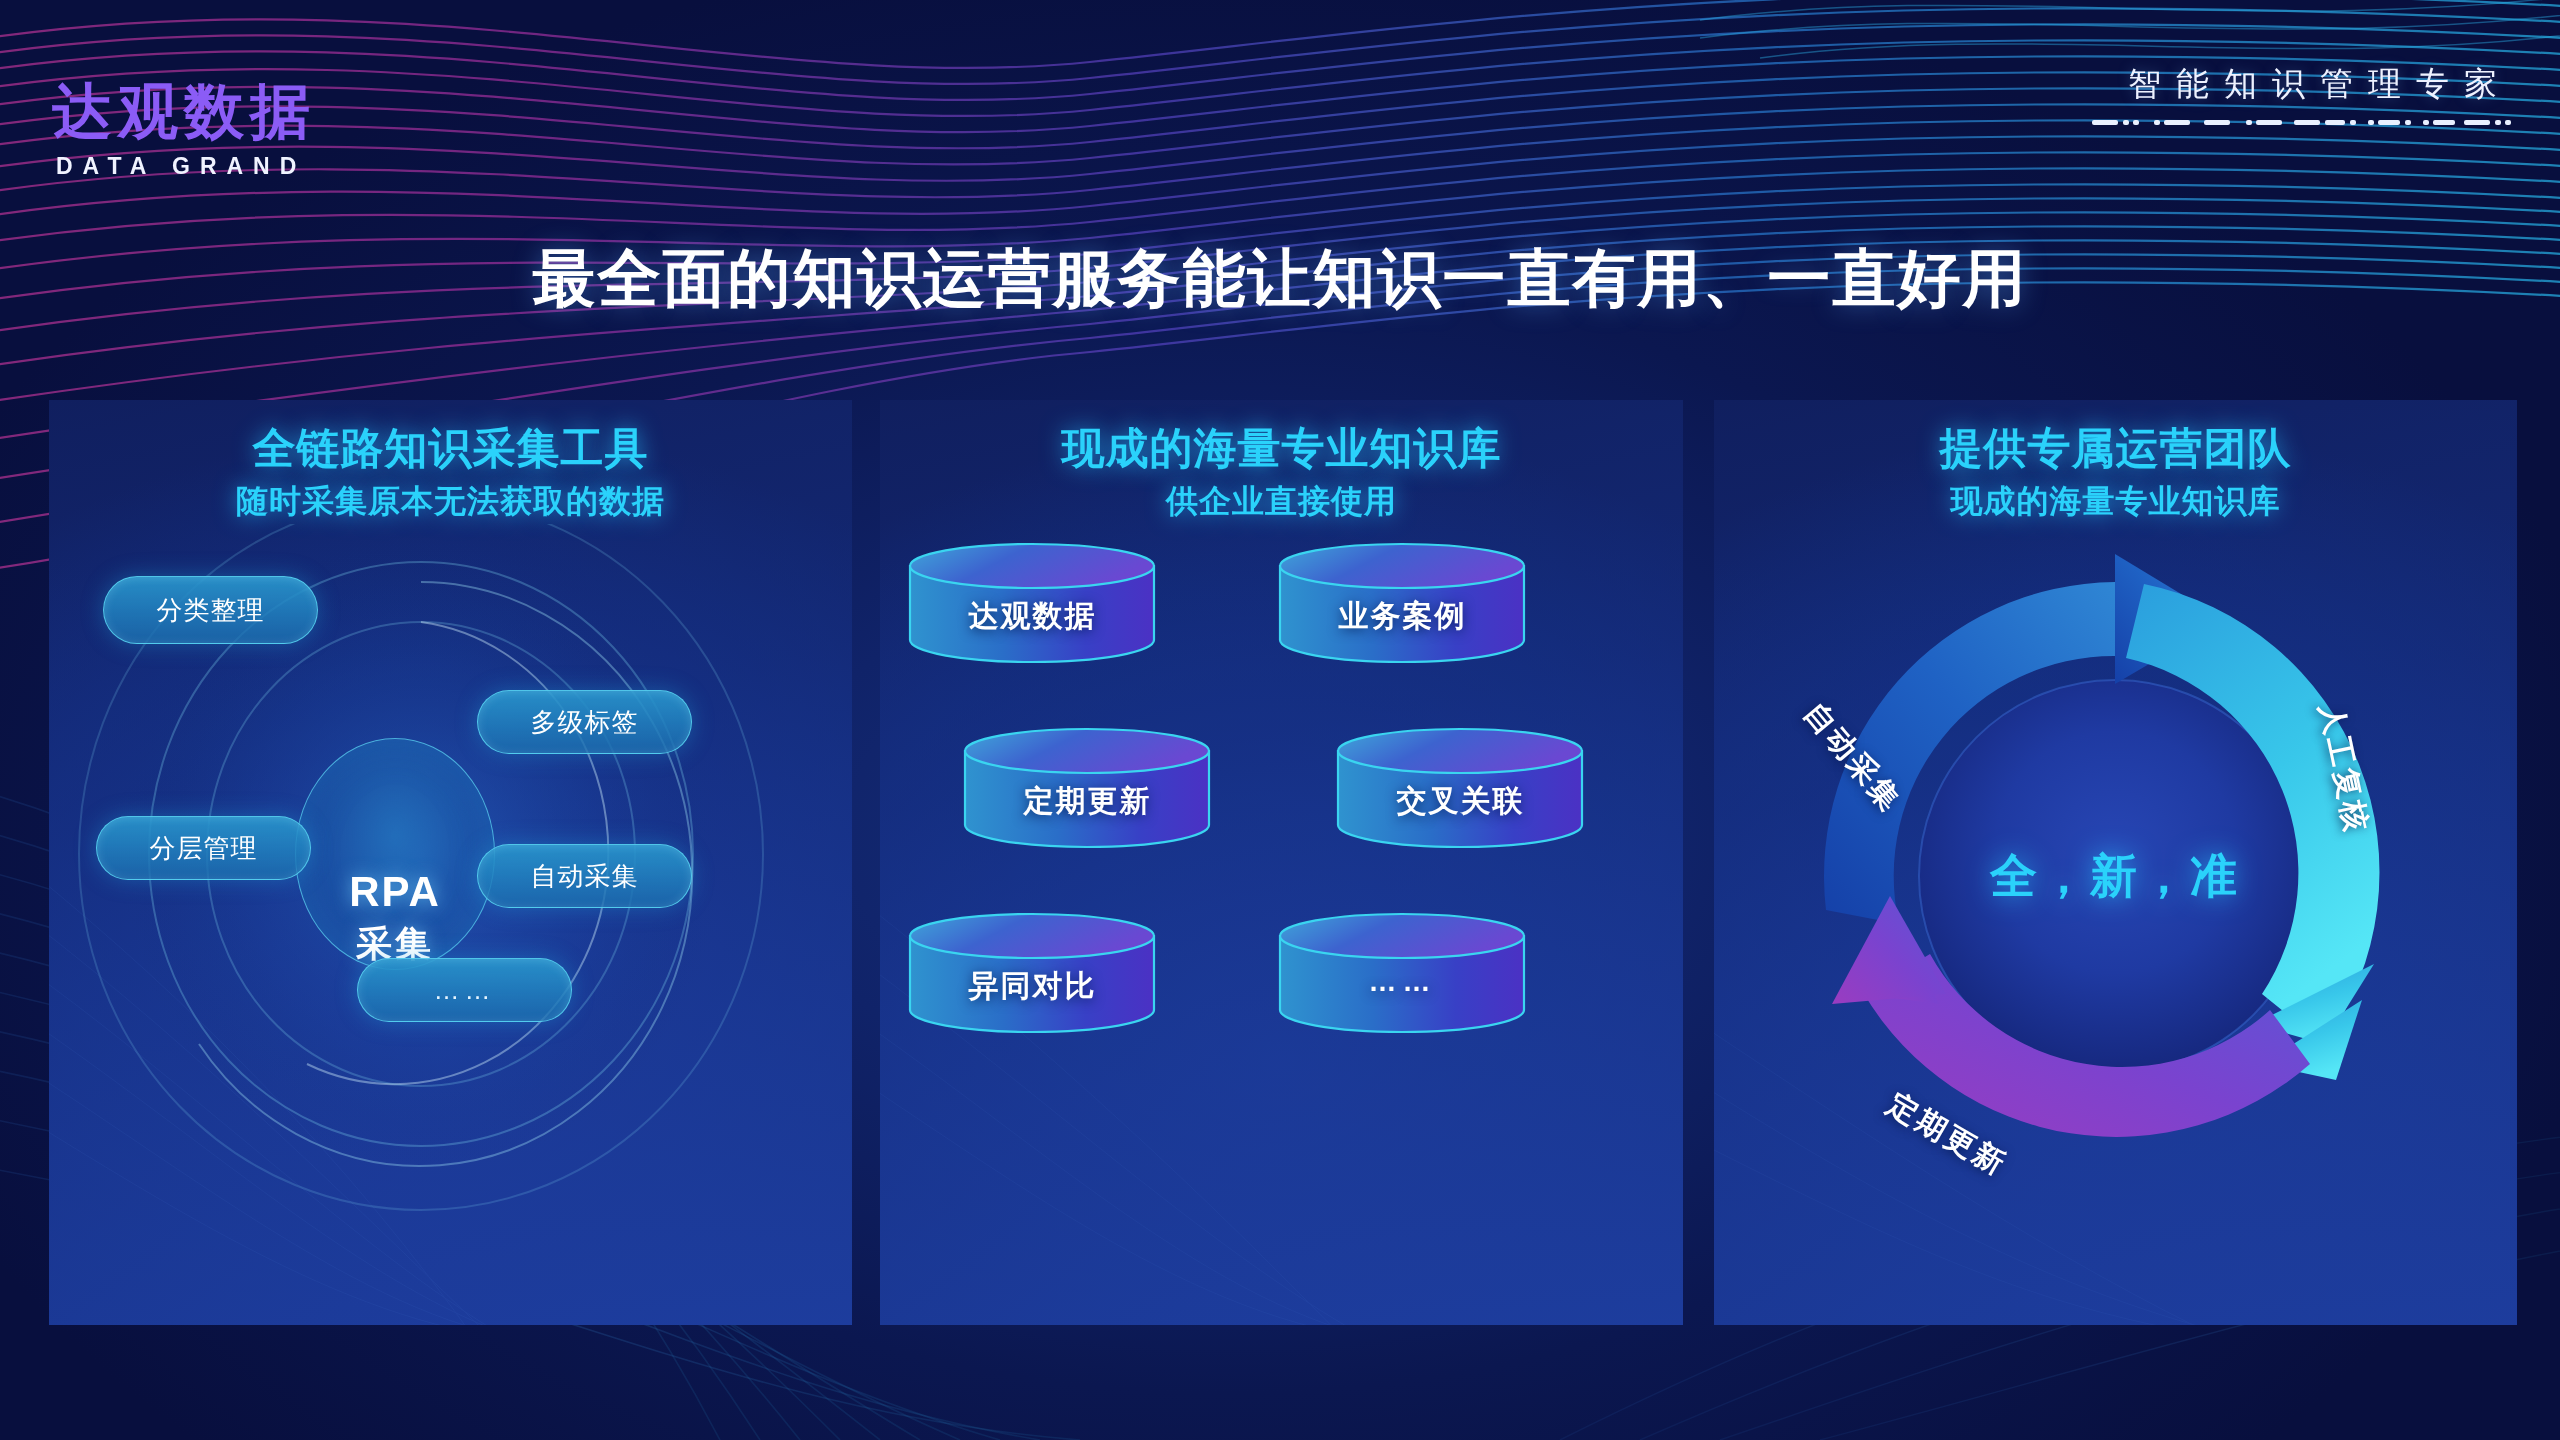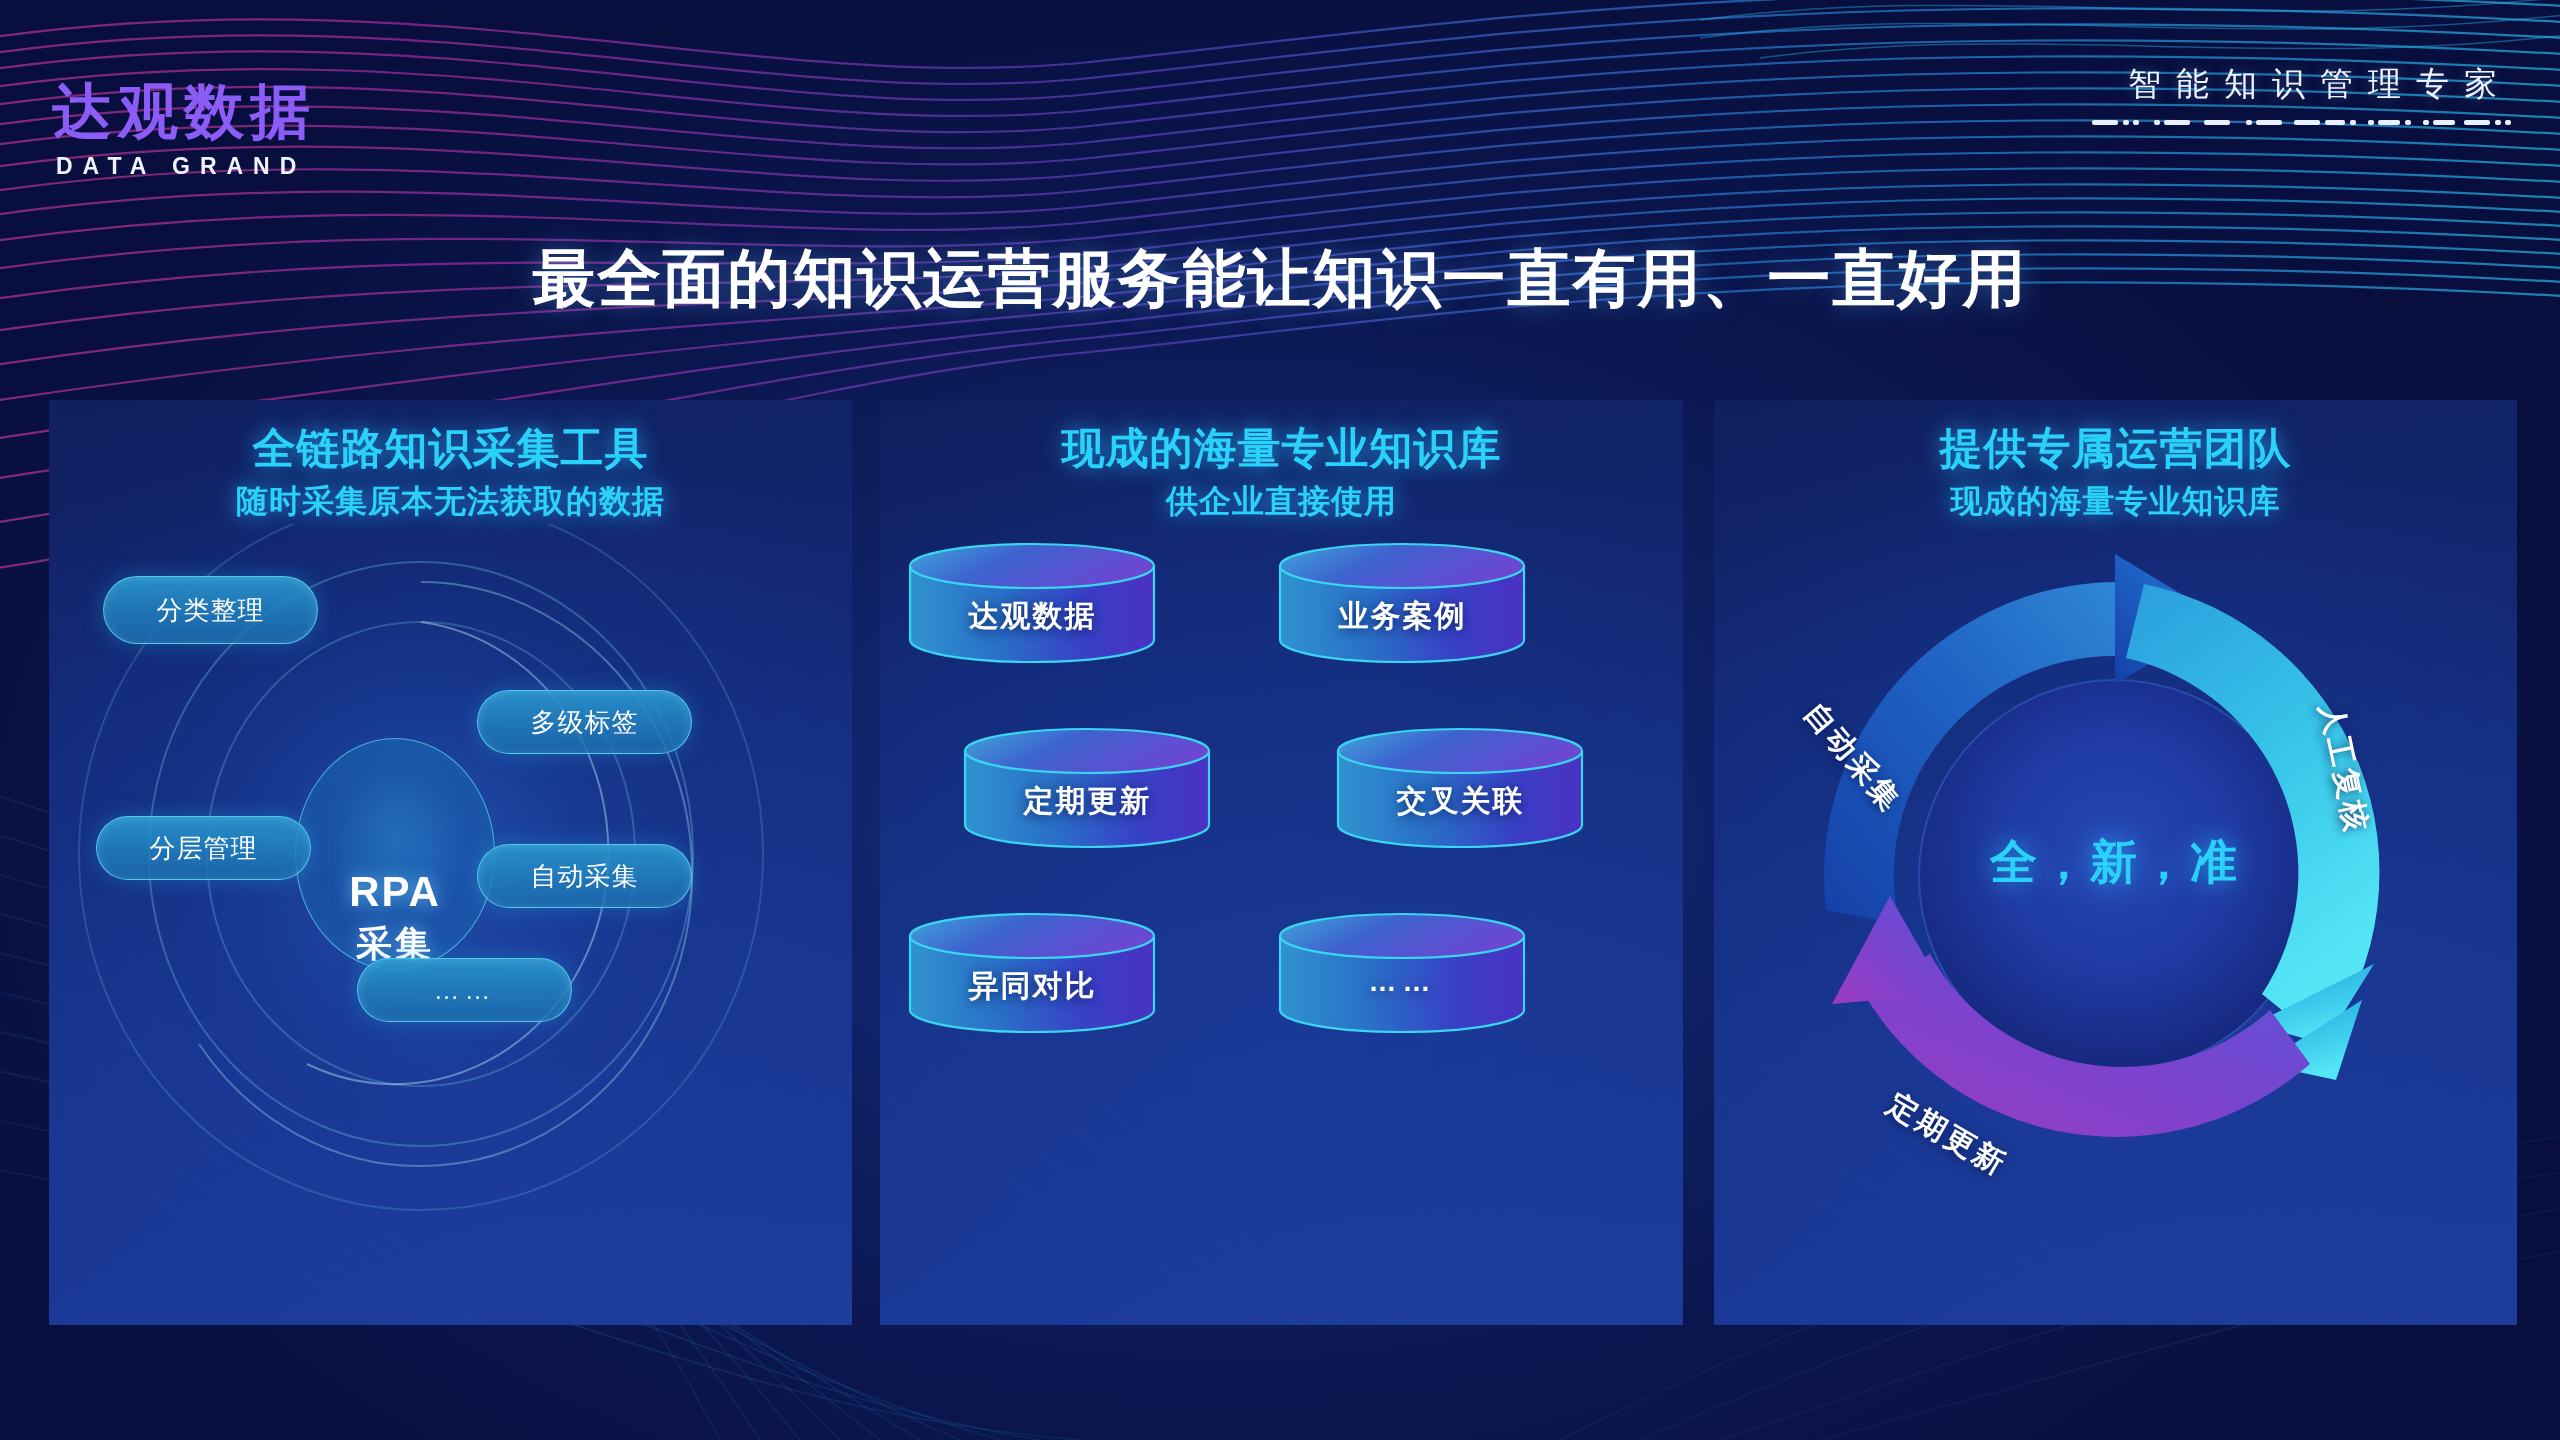--- a/index.html
+++ b/index.html
@@ -451,17 +451,17 @@
       <div class="arc-label" style="left:112px; top:170px; transform:rotate(50deg); transform-origin:left top;">
         <span>自动采集</span>
       </div>
       <div class="arc-label" style="left:636px; top:176px; transform:rotate(78deg); transform-origin:left top;">
         <span>人工复核</span>
       </div>
       <div class="arc-label" style="left:186px; top:560px; transform:rotate(30deg); transform-origin:left top;">
         <span>定期更新</span>
       </div>
 
-      <div class="cycle-center" style="left:401px; top:338px;font-family:Liberation Serif, serif;">全，新，准</div>
+      <div class="cycle-center" style="left:401px; top:352px;font-family:Liberation Serif, serif;">全，新，准</div>
     </div>
   </div>
 
 </div>
 
 </body></html>

